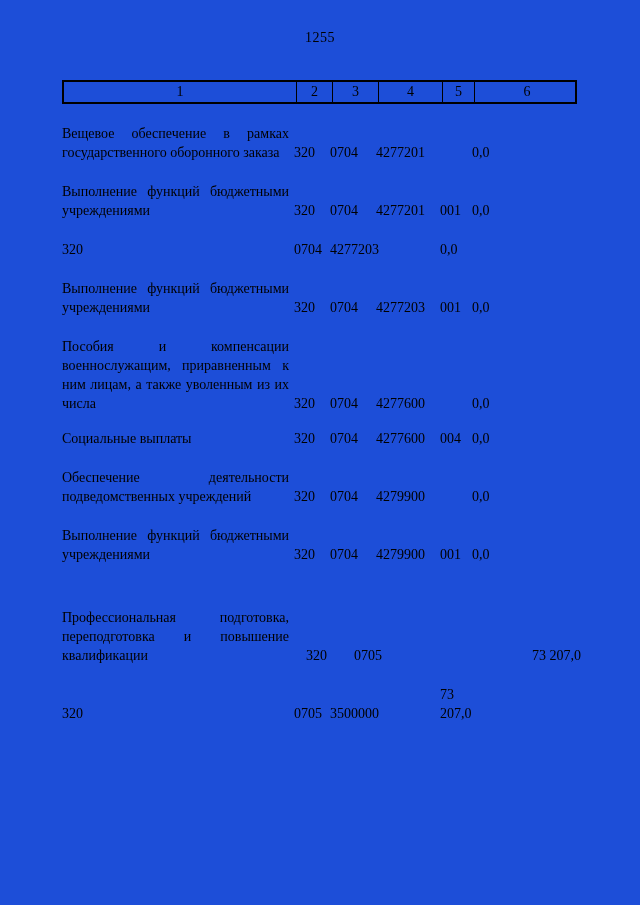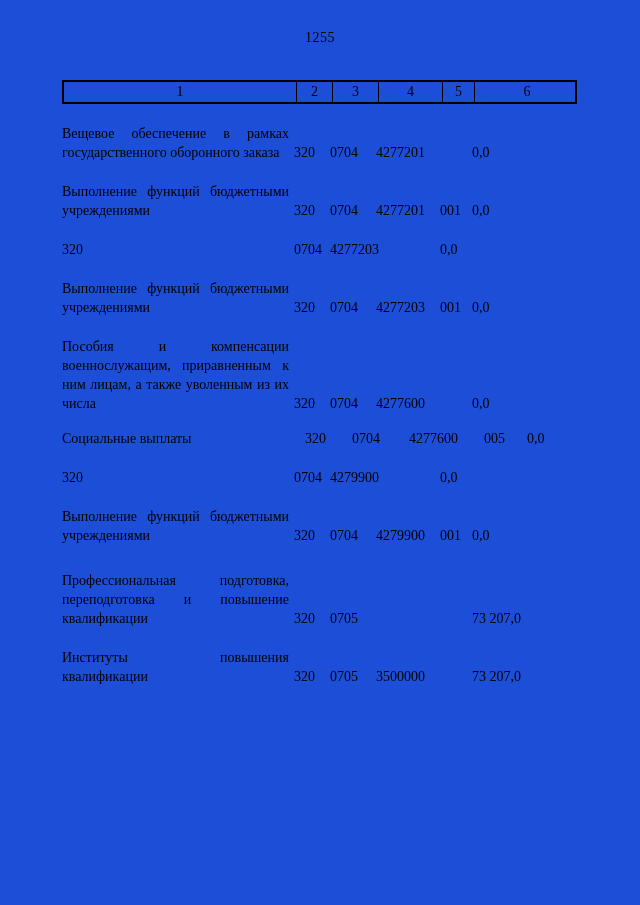--- a/index.html
+++ b/index.html
@@ -45,22 +45,22 @@
   .th:first-child { border-left: none; }
   .trow {
     display: grid;
     grid-template-columns: 232px 36px 46px 64px 32px 105px;
     align-items: end;
     line-height: 19px;
     margin-top: 20px;
   }
   .trow.first { margin-top: 20px; }
   .trow.gap-lg { }
-  .trow.gap-md { margin-top: 26px; }
-  .trow.gap-sm { margin-top: 16px; gap: 11px; }
+  .trow.gap-md { margin-top: 44px; gap: 12px; }
+  .trow.gap-sm { margin-top: 16px; }
   .cell-desc {
     text-align: justify;
     text-align-last: left;
     padding-right: 5px;
   }
   .cell-num { }
   .cell-amt { text-align: left; padding-right: 2px; }
 </style>
 </head>
 <body>
@@ -122,25 +122,26 @@
       <div class="cell-num">4277600</div>
       <div class="cell-num"></div>
       <div class="cell-amt">0,0</div>
     </div>
 
     <div class="trow gap-sm">
       <div class="cell-desc">Социальные выплаты</div>
       <div class="cell-num">320</div>
       <div class="cell-num">0704</div>
       <div class="cell-num">4277600</div>
-      <div class="cell-num">005</div>
+      <div class="cell-num">004</div>
       <div class="cell-amt">0,0</div>
     </div>
 
     <div class="trow gap-lg">
+      <div class="cell-desc">Обеспечение деятельности подведомственных учреждений</div>
       <div class="cell-num">320</div>
       <div class="cell-num">0704</div>
       <div class="cell-num">4279900</div>
       <div class="cell-num"></div>
       <div class="cell-amt">0,0</div>
     </div>
 
     <div class="trow">
       <div class="cell-desc">Выполнение функций бюджетными учреждениями</div>
       <div class="cell-num">320</div>
@@ -153,21 +154,20 @@
     <div class="trow gap-md">
       <div class="cell-desc">Профессиональная подготовка, переподготовка и повышение квалификации</div>
       <div class="cell-num">320</div>
       <div class="cell-num">0705</div>
       <div class="cell-num"></div>
       <div class="cell-num"></div>
       <div class="cell-amt">73 207,0</div>
     </div>
 
     <div class="trow">
-      <div class="cell-desc">Институты повышения квалификации</div>
       <div class="cell-num">320</div>
       <div class="cell-num">0705</div>
       <div class="cell-num">3500000</div>
       <div class="cell-num"></div>
       <div class="cell-amt">73 207,0</div>
     </div>
 
   </div>
 </div>
 

